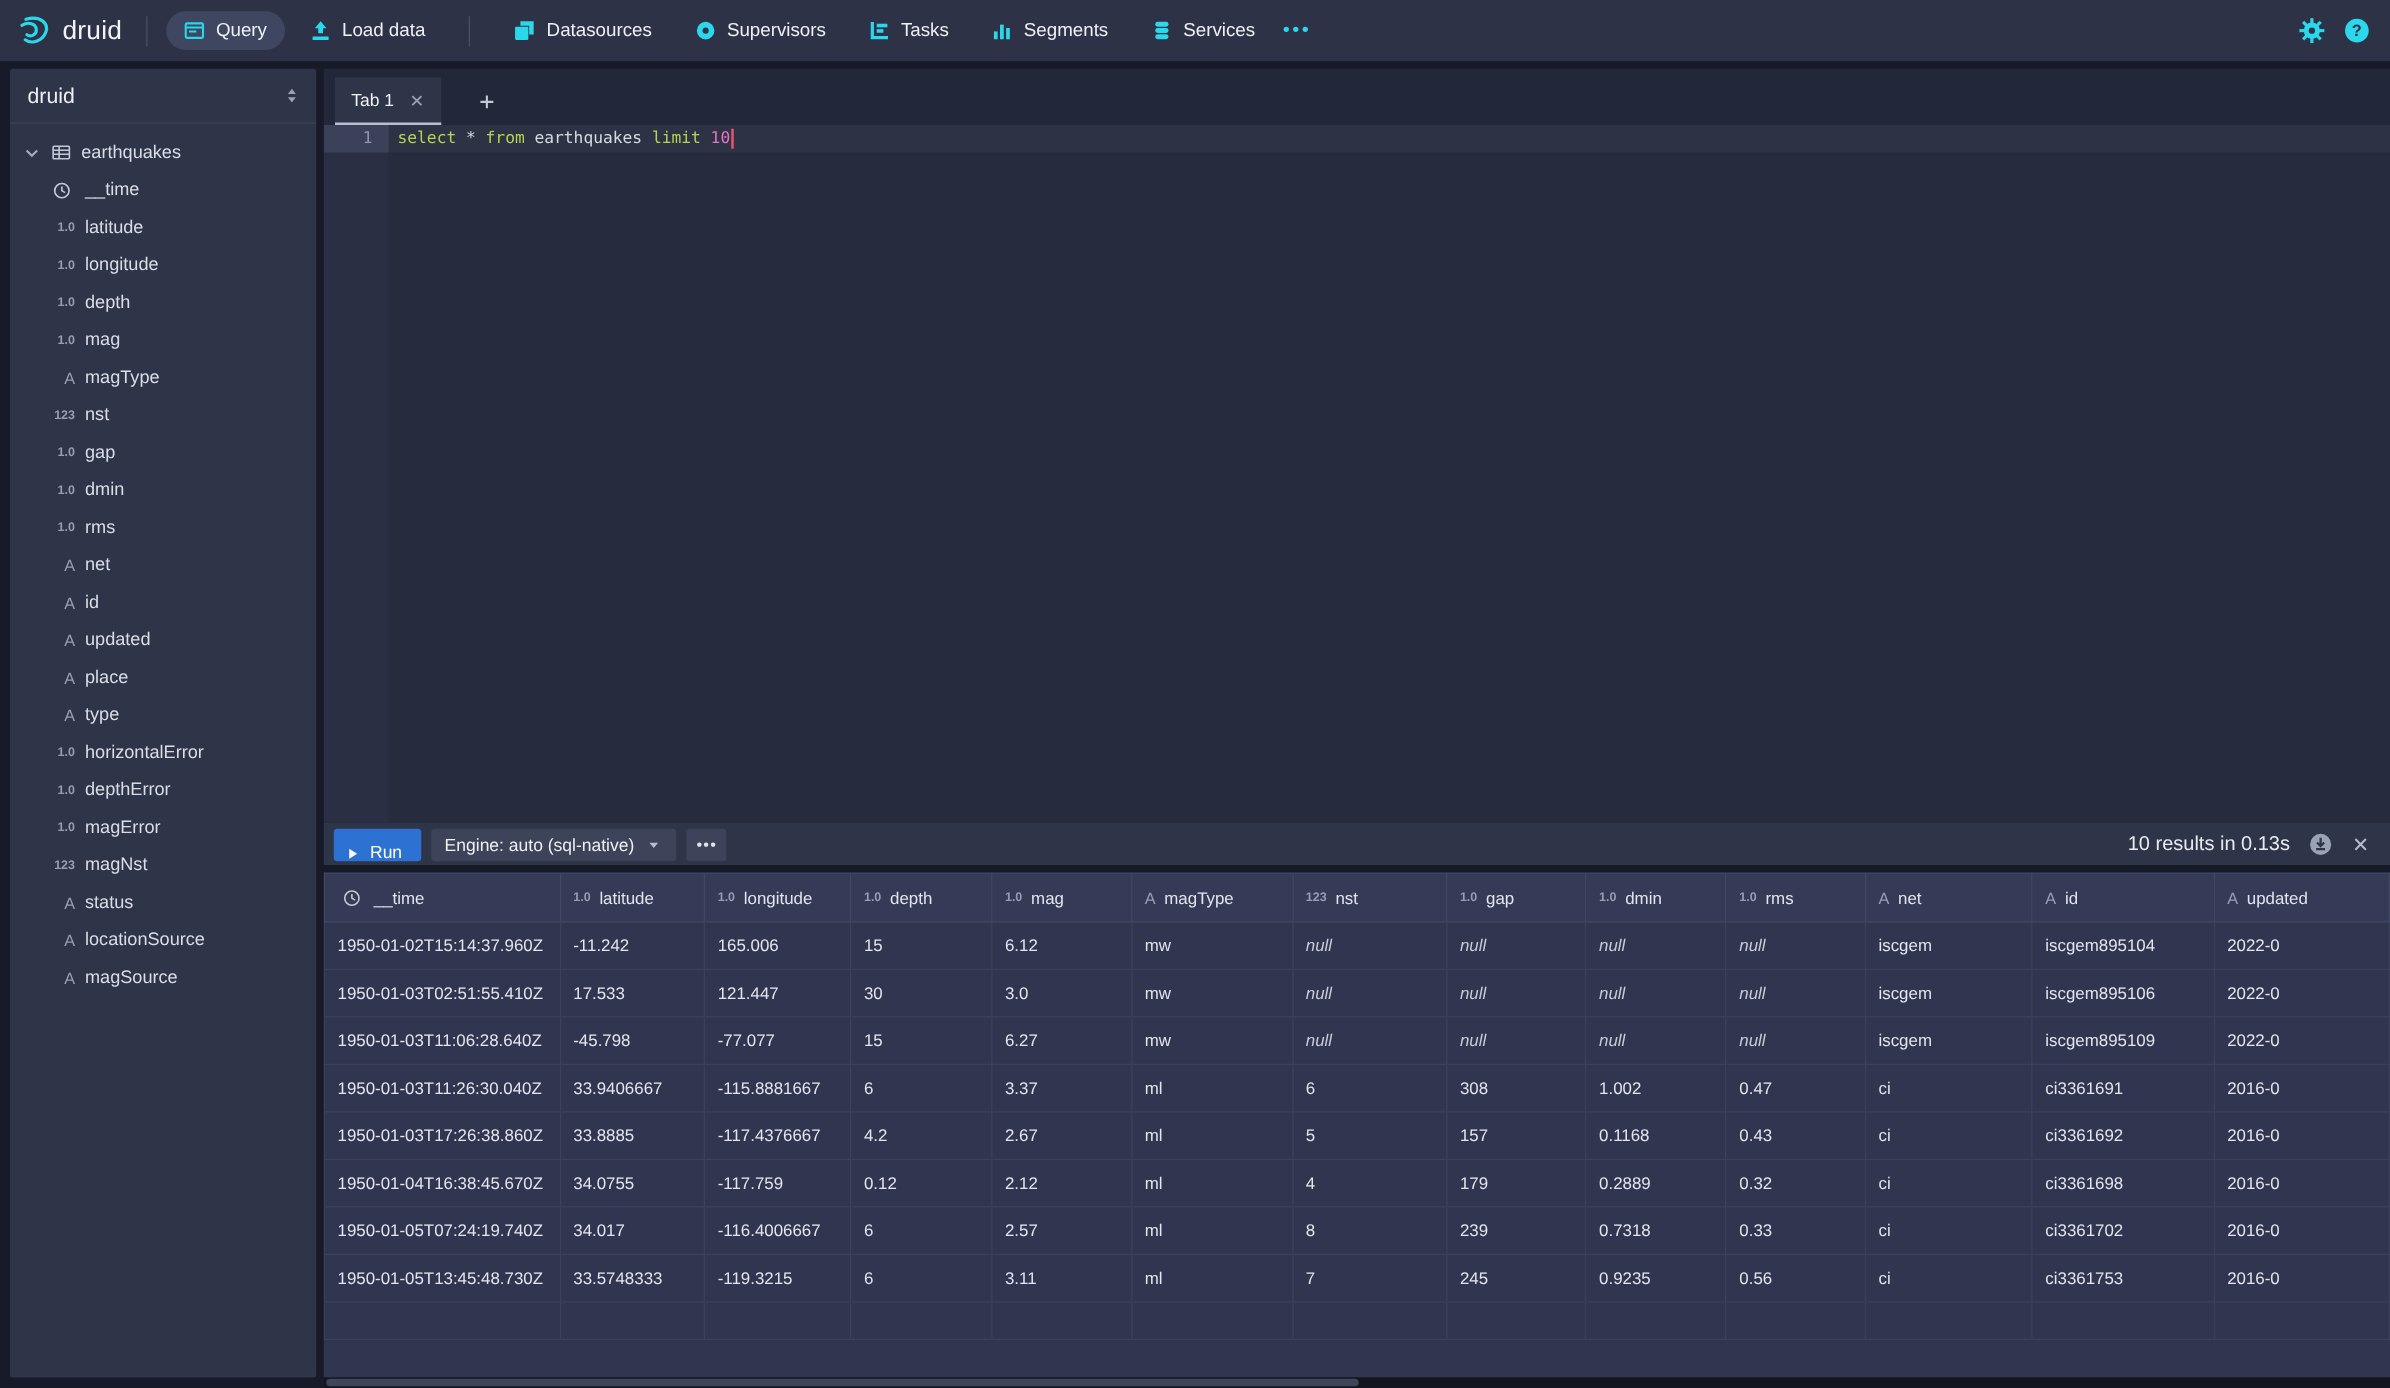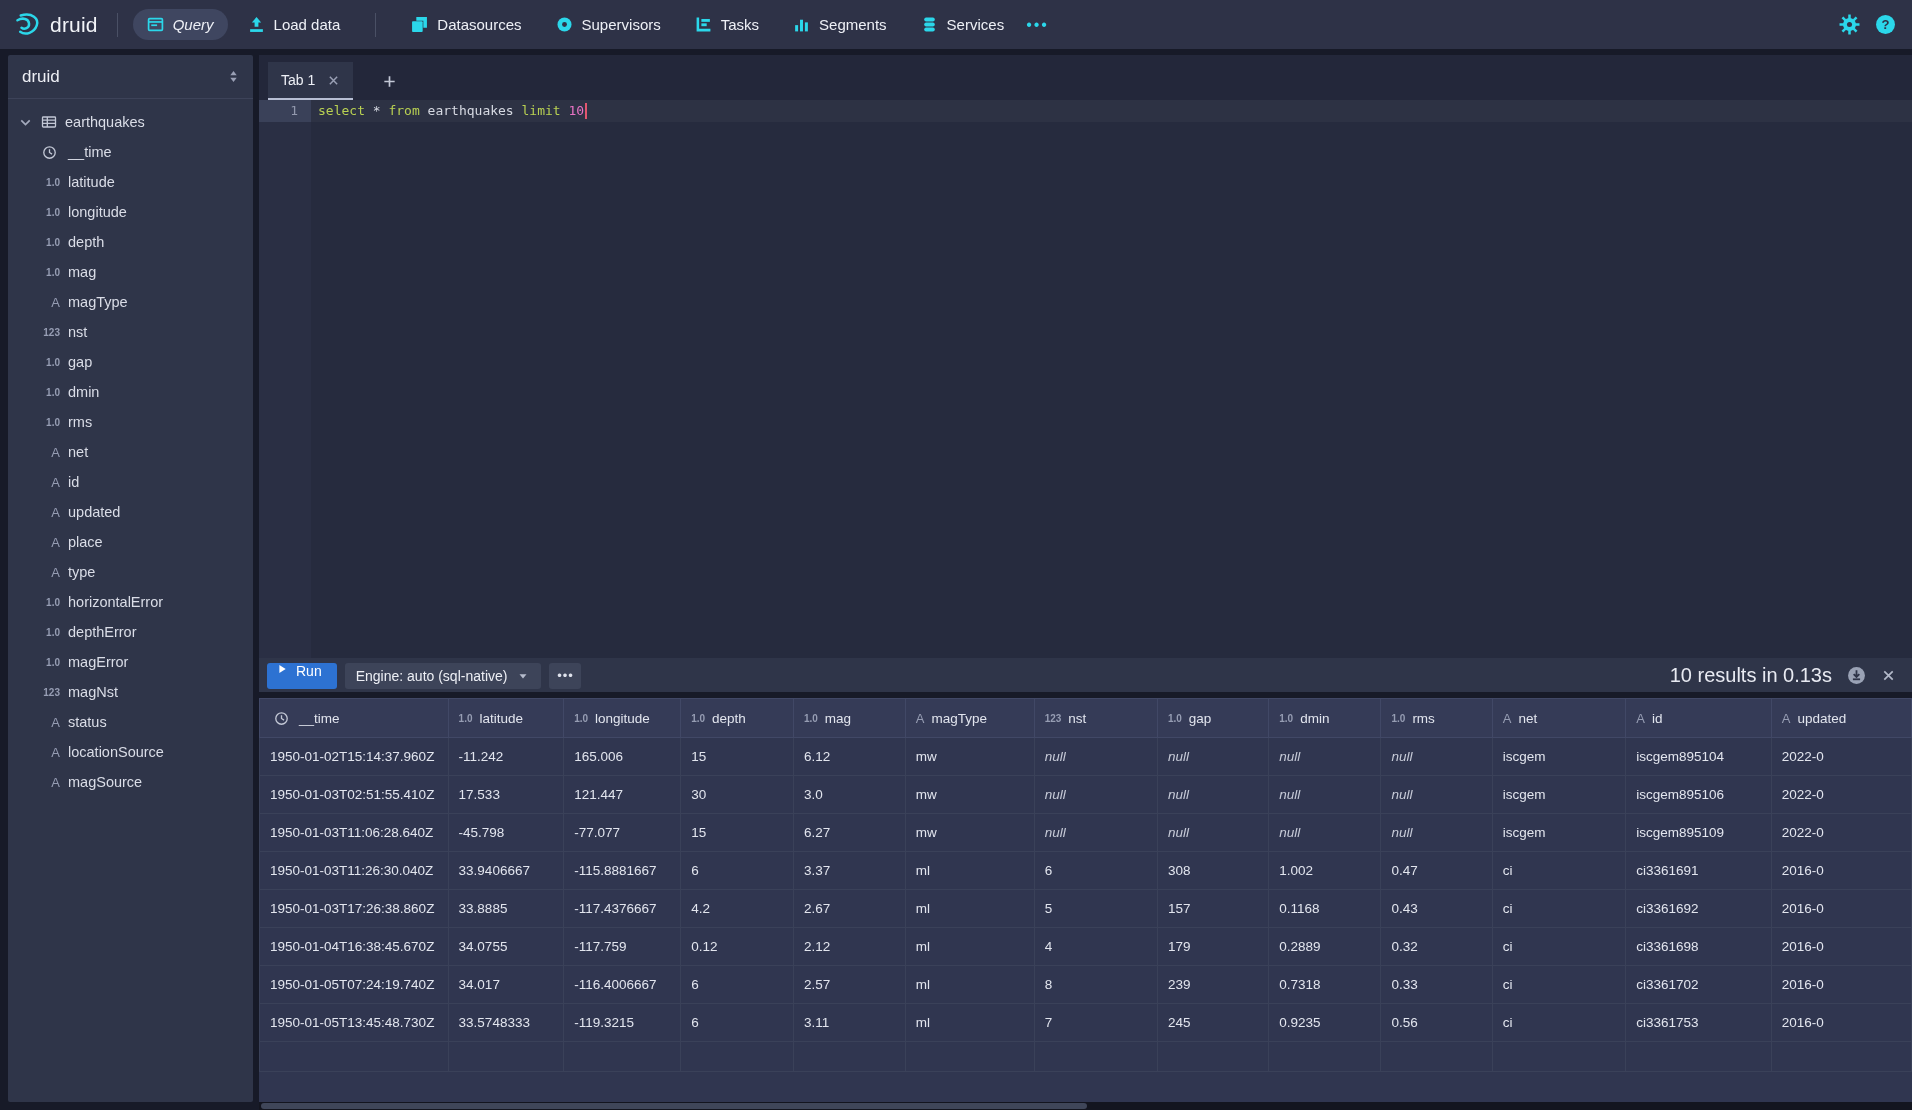--- a/index.html
+++ b/index.html
@@ -21,21 +21,21 @@
   .brand { display:flex; align-items:center; gap:9px; margin-right:4px; }
   .brand .icon { color:var(--accent); }
   .brand-name { color:#f2f4f8; font-size:21px; letter-spacing:.2px; }
   .nav-divider { width:1px; height:24px; background:#4a5065; margin:0 15px; flex:none; }
   .nav-items { display:flex; align-items:center; gap:6px; }
   .nav-item {
     display:flex; align-items:center; gap:9px; color:#eef0f6; font-size:15px;
     padding:7px 14px; border-radius:18px; cursor:pointer; white-space:nowrap;
   }
   .nav-item .icon { color:var(--accent); }
-  .nav-item.active { background:#3f4660;font-style:italic; }
+  .nav-item.active { background:#3f4660; }
   .nav-more { color:var(--accent); font-size:16px; letter-spacing:2px; padding:0 8px; cursor:pointer; }
   .nav-right { margin-left:auto; display:flex; gap:15px; align-items:center; }
   .nav-right .icon { cursor:pointer; color:var(--accent); }
 
   
   .content { display:flex; height:1061px; padding:6px 0 0 8px; gap:6px; }
 
   
   .sidebar {
     width:245px; flex:none; background:#2f3549; border-radius:2px;
@@ -80,31 +80,31 @@
   .tok-operator{ color:#d6d9e2; }
   .tok-number  { color:var(--number); }
   .caret { width:2px; height:16px; background:#e2566f; margin-left:1px; }
 
   .runbar {
     height:34px; flex:none; background:#2f3549; border-top:1px solid #20243500;
     display:flex; align-items:center; gap:8px; padding:0 16px 0 8px;
   }
   .run-btn {
     height:26px; background:var(--blue); border-radius:3px; border:none; color:#fff;
-    font-size:14px; font-family:inherit; display:flex; align-items:flex-start; gap:8px;
+    font-size:14px; font-family:inherit; display:flex; align-items:flex-end; gap:8px;
     padding:0 15px 0 9px; cursor:pointer;
   }
   .engine-btn, .more-btn {
     height:26px; background:#3d4459; border-radius:3px; border:none; color:#edeff5;
     font-size:14px; font-family:inherit; display:flex; align-items:center; gap:9px;
     padding:0 11px; cursor:pointer;
   }
   .more-btn { width:32px; justify-content:center; color:#dfe3ed; letter-spacing:1px; font-size:13px; }
   .runbar-right { margin-left:auto; display:flex; align-items:center; gap:15px; }
-  .status-text { color:#e8eaf2; font-size:20px; }
+  .status-text { color:#e8eaf2; font-size:16px; }
   .runbar-right .icon { cursor:pointer; }
 
   
   .results { height:404px; flex:none; margin-top:6px; background:#303650; overflow:hidden; }
   table { border-collapse:collapse; table-layout:fixed; font-size:13.5px; color:#e2e5ee; }
   th {
     height:39px; background:#353b57; border:1px solid #414866; font-weight:normal;
     text-align:left; padding:0 0 0 10px; white-space:nowrap; overflow:hidden; cursor:pointer;
   }
   .hdr { display:flex; align-items:center; gap:7px; }

